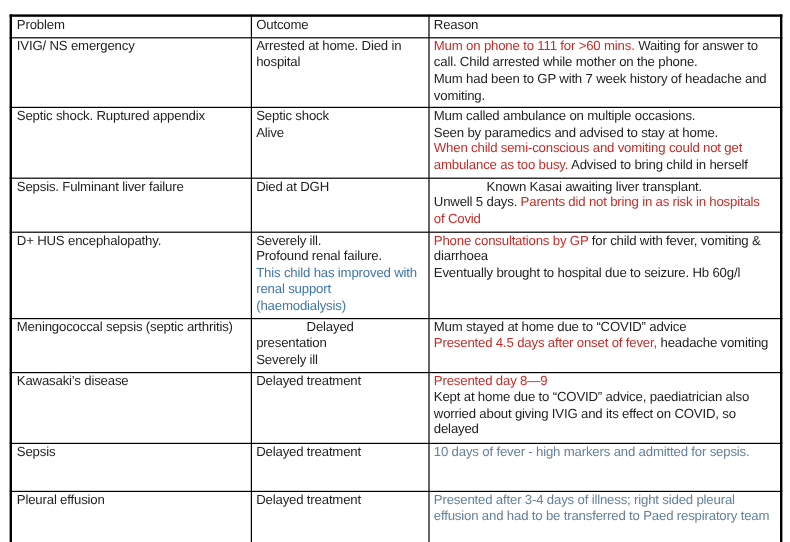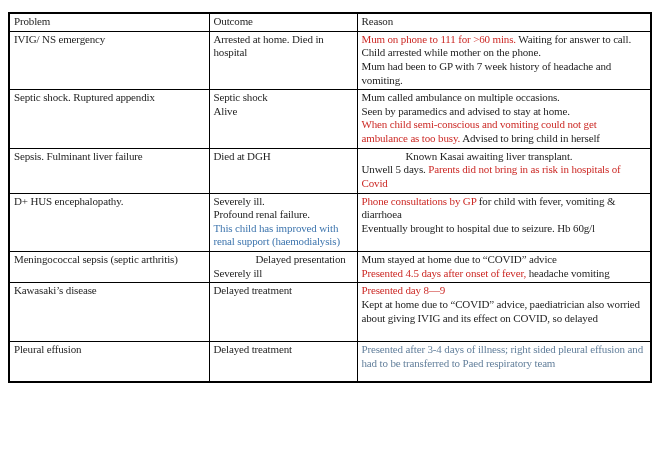--- a/index.html
+++ b/index.html
@@ -7,21 +7,21 @@
     padding: 0;
     background: #ffffff;
     width: 658px;
     height: 452px;
     overflow: hidden;
   }
   .page {
     position: relative;
     width: 658px;
     height: 325px;
-    font-family: Liberation Serif, serif;
+    font-family: Liberation Sans, sans-serif;
     font-size: 11px;
     letter-spacing: -0.15px;
     color: #1f1f1f;
   }
   table.case-table {
     position: absolute;
     left: 8px;
     top: 12px;
     width: 642px;
     border-collapse: collapse;
@@ -140,20 +140,31 @@
           <td>
             <div class="para"><span style="color: rgb(31, 31, 31);">Delayed treatment</span></div>
           </td>
           <td>
             <div class="para"><span style="color: rgb(204, 42, 38);">Presented day 8—9</span></div>
             <div class="para"><span style="color: rgb(31, 31, 31);">Kept at home due to “COVID” advice, paediatrician also worried about giving IVIG and its effect on COVID, so delayed</span></div>
           </td>
         </tr>
         <tr>
           <td>
+            <div class="para"><span style="color: rgb(31, 31, 31);">Sepsis</span></div>
+          </td>
+          <td>
+            <div class="para"><span style="color: rgb(31, 31, 31);">Delayed treatment</span></div>
+          </td>
+          <td>
+            <div class="para"><span style="color: rgb(100, 128, 156);">10 days of fever - high markers and admitted for sepsis.</span></div>
+          </td>
+        </tr>
+        <tr>
+          <td>
             <div class="para"><span style="color: rgb(31, 31, 31);">Pleural effusion</span></div>
           </td>
           <td>
             <div class="para"><span style="color: rgb(31, 31, 31);">Delayed treatment</span></div>
           </td>
           <td>
             <div class="para"><span style="color: rgb(100, 128, 156);">Presented after 3-4 days of illness; right sided pleural effusion and had to be transferred to Paed respiratory team</span></div>
           </td>
         </tr>
       </tbody>

